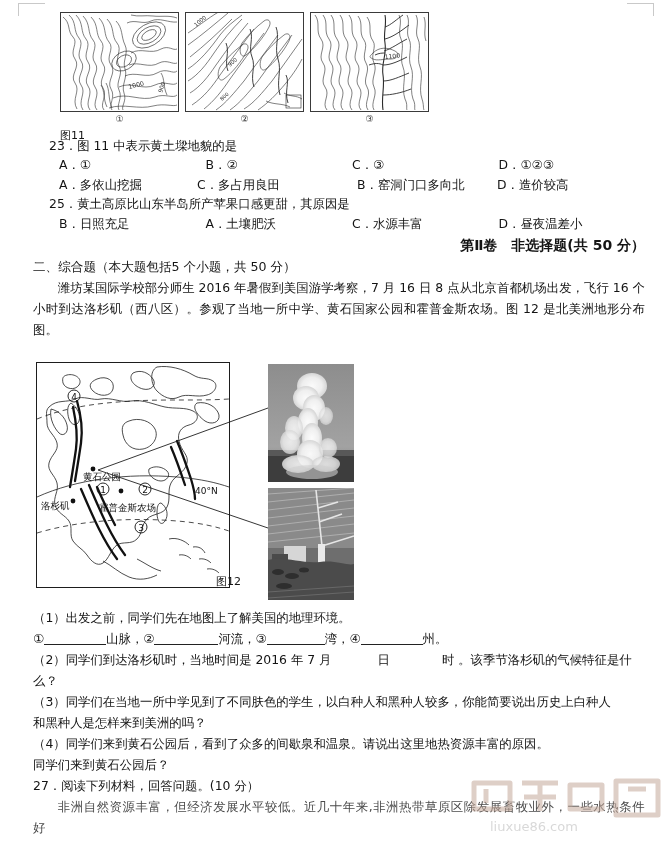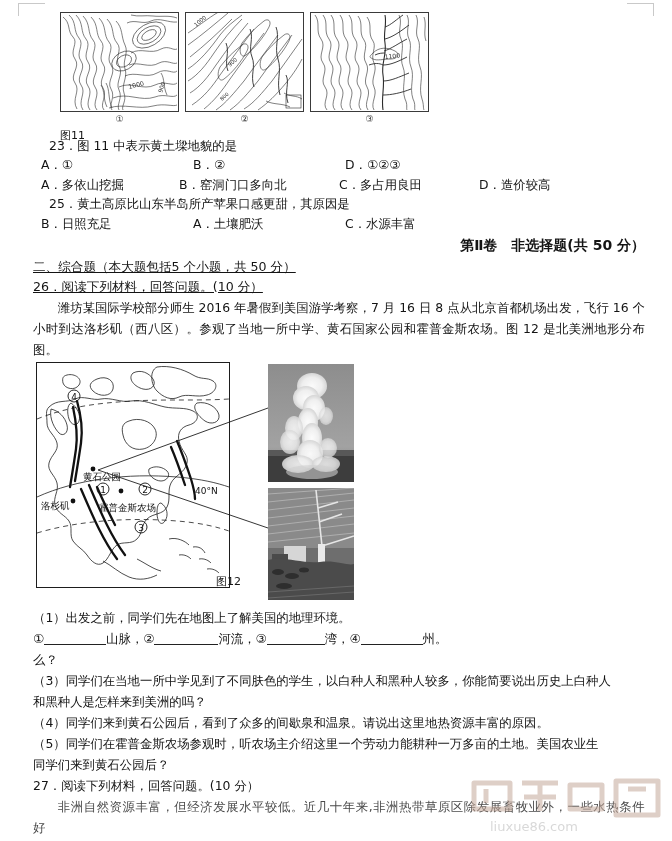--- a/index.html
+++ b/index.html
@@ -80,29 +80,29 @@
   .q-line { white-space: nowrap; margin-left: 16px; }
   .opts {
     display: flex;
     white-space: nowrap;
   }
   .opt { }
   .opts.four-even .opt { width: 152px; }
   .opts.four-wide .opt:nth-child(1) { width: 138px; }
   .opts.four-wide .opt:nth-child(2) { width: 160px; }
   .opts.four-wide .opt:nth-child(3) { width: 140px; }
-  .opts.indent { padding-left: 8px; }
+  .opts.indent { padding-left: 8px; margin-left: 18px; }
 
   .center-title {
     text-align: right;
     font-size: 14px;
     font-weight: bold;
     line-height: 24px;
   }
-  .sec-head { font-size: 12.6px; line-height: 20px; text-decoration: underline; }
+  .sec-head { font-size: 12.6px; line-height: 20px; }
   .para {
     text-indent: 2em;
     text-align: justify;
     line-height: 21px;
   }
   .sub-q { line-height: 21px; }
   .blank {
     display: inline-block;
     border-bottom: 1px solid #222;
     height: 13px;
@@ -304,40 +304,41 @@
     </div>
     <div class="fig11-cap">图11</div>
   </div>
 
   <div class="content">
 
     <div class="q-line">23．图 11 中表示黄土墚地貌的是</div>
     <div class="opts four-even indent">
       <span class="opt">A．①</span>
       <span class="opt">B．②</span>
+      <span class="opt">C．③</span>
       <span class="opt">D．①②③</span>
     </div>
 
     <div class="opts four-wide indent">
       <span class="opt">A．多依山挖掘</span>
+      <span class="opt">C．多占用良田</span>
       <span class="opt">B．窑洞门口多向北</span>
-      <span class="opt">C．多占用良田</span>
       <span class="opt">D．造价较高</span>
     </div>
 
     <div class="q-line">25．黄土高原比山东半岛所产苹果口感更甜，其原因是</div>
     <div class="opts four-even indent">
       <span class="opt">B．日照充足</span>
       <span class="opt">A．土壤肥沃</span>
       <span class="opt">C．水源丰富</span>
+      <span class="opt">D．昼夜温差小</span>
     </div>
 
     <div class="center-title">第Ⅱ卷　非选择题(共 50 分）</div>
     <div class="sec-head">二、综合题（本大题包括5 个小题，共 50 分）</div>
-    <div class="sec-head">26．阅读下列材料，回答问题。(10 分）</div>
     <div class="para">潍坊某国际学校部分师生 2016 年暑假到美国游学考察，7 月 16 日 8 点从北京首都机场出发，飞行 16 个小时到达洛杉矶（西八区）。参观了当地一所中学、黄石国家公园和霍普金斯农场。图 12 是北美洲地形分布图。</div>
   </div>
 
   <div class="fig12">
 
     <div class="mapbox">
       <svg viewBox="0 0 192 224" preserveAspectRatio="none">
 
         <g fill="none" stroke="#1f1f1f" stroke-width="0.8">
           <path d="M120,4 C132,2 146,6 156,12 C164,17 170,14 176,18 C182,22 178,30 170,32 C160,35 150,30 142,34 C134,38 126,34 120,28 C114,22 112,8 120,4Z"></path>
@@ -503,28 +504,30 @@
   </div>
 
   <div class="content2">
 
     <div class="sub-q">（1）出发之前，同学们先在地图上了解美国的地理环境。</div>
 
     <div class="sub-q">
       <span>①</span><span class="blank b-w1"></span><span>山脉，</span><span>②</span><span class="blank b-w2"></span><span>河流，</span><span>③</span><span class="blank b-w3"></span><span>湾，</span><span>④</span><span class="blank b-w4"></span><span>州。</span>
     </div>
 
+    <div class="sub-q">
+      <span>（2）同学们到达洛杉矶时，当地时间是 2016 年 7 月</span><span class="gap-sm"></span><span>日</span><span class="gap-md"></span><span>时 。该季节洛杉矶的气候特征是什</span>
+    </div>
     <div class="sub-q">么？</div>
 
     <div class="sub-q">（3）同学们在当地一所中学见到了不同肤色的学生，以白种人和黑种人较多，你能简要说出历史上白种人</div>
     <div class="sub-q">和黑种人是怎样来到美洲的吗？</div>
 
     <div class="sub-q">（4）同学们来到黄石公园后，看到了众多的间歇泉和温泉。请说出这里地热资源丰富的原因。</div>
 
-    <div class="sub-q">（5）同学们在霍普金斯农场参观时，听农场主介绍这里一个劳动力能耕种一万多亩的土地。美国农业生</div>
     <div class="sub-q">同学们来到黄石公园后？</div>
 
     <div class="sub-q">27．阅读下列材料，回答问题。(10 分）</div>
     <div class="para fuzzy">非洲自然资源丰富，但经济发展水平较低。近几十年来,非洲热带草原区除发展畜牧业外，一些水热条件好</div>
 
   </div>
 
   <svg class="watermark" viewBox="0 0 200 62">
     <g fill="none" stroke="#c4a89a" stroke-width="5" stroke-linejoin="round">
       <path d="M8,8 L44,8 L44,34 L8,34 Z"></path>

